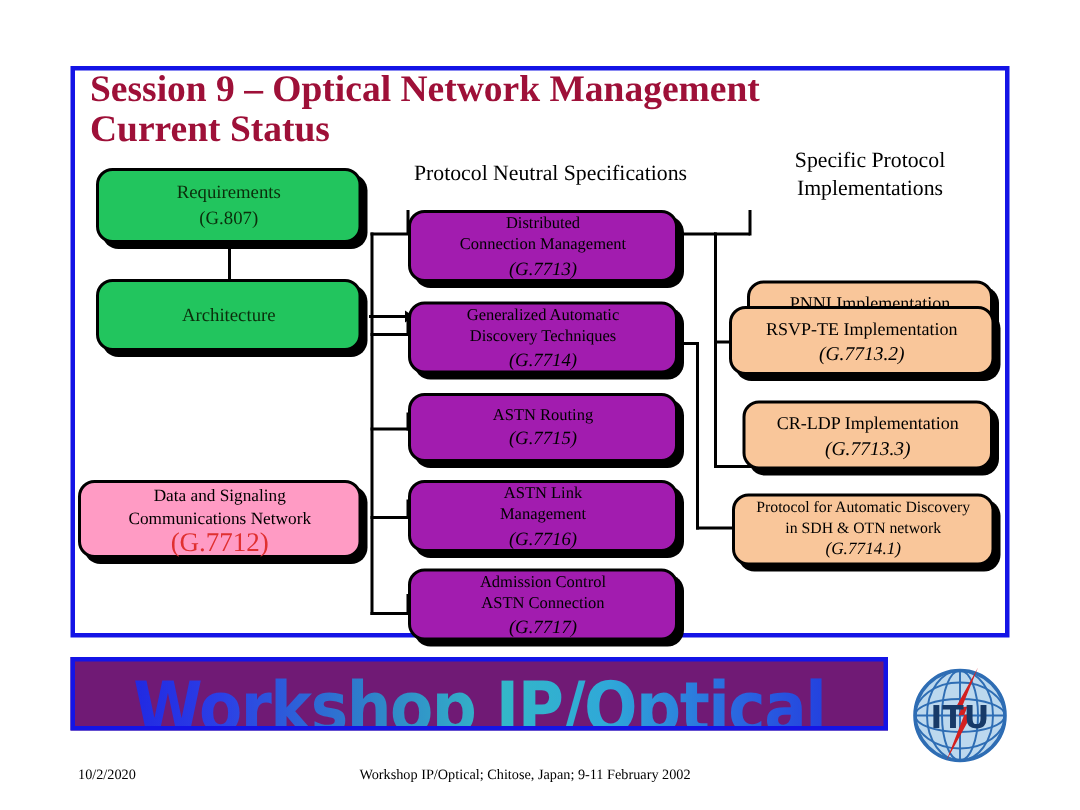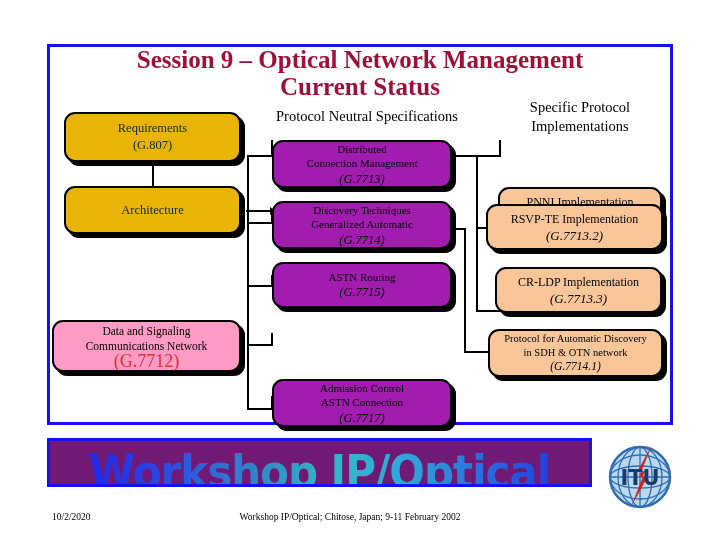--- a/index.html
+++ b/index.html
@@ -20,21 +20,21 @@
     border:3px solid #1414e6;
     background:#ffffff;
     box-sizing:border-box;
   }
 
   
   .title-block{
     position:absolute;
     left:60px;top:46px;
     width:600px;
-    text-align:center;
+    text-align:left;
     color:#9e1038;
     font-family:"Liberation Serif", serif;
     font-weight:bold;
     font-size:25px;
     line-height:27px;
     letter-spacing:0px;
     z-index:6;
   }
   .title-line2{ }
 
@@ -60,21 +60,21 @@
     box-shadow:4px 4px 0 0 #000000;
     display:flex;
     flex-direction:column;
     align-items:center;
     justify-content:center;
     text-align:center;
     z-index:4;
     padding:1px 4px;
   }
   .node .l{display:block;width:100%;}
-  .node.green{background:#eab308;}
+  .node.green{background:#22c55e;}
   .node.yellow{background:#a21caf;}
   .node.peach{background:#f9c69a;}
   .node.pink{background:#ff9bc4;}
 
   .node.green .l{color:#0b2d0b;font-size:12.5px;line-height:17px;}
   .node.pink  .l{color:#000000;font-size:11.5px;line-height:15px;}
   .node.pink  .l.code{color:#e03030;font-size:18px;}
   .node.yellow .l{color:#000000;font-size:11px;line-height:14.5px;}
   .node.yellow .l.code{font-style:italic;font-size:12.5px;line-height:16px;}
   .node.peach .l{color:#000000;font-size:12px;line-height:16px;}
@@ -228,30 +228,35 @@
     <span class="l code">(G.7712)</span>
   </div>
 
   <div class="node yellow" style="left:272px;top:140px;width:180px;height:48px;">
     <span class="l">Distributed</span>
     <span class="l">Connection Management</span>
     <span class="l code">(G.7713)</span>
   </div>
 
   <div class="node yellow" style="left:272px;top:201px;width:180px;height:48px;">
+    <span class="l">Generalized Automatic</span>
     <span class="l">Discovery Techniques</span>
-    <span class="l">Generalized Automatic</span>
     <span class="l code">(G.7714)</span>
   </div>
 
   <div class="node yellow" style="left:272px;top:262px;width:180px;height:46px;">
     <span class="l">ASTN Routing</span>
     <span class="l code">(G.7715)</span>
   </div>
 
+  <div class="node yellow" style="left:272px;top:320px;width:180px;height:48px;">
+    <span class="l">ASTN Link</span>
+    <span class="l">Management</span>
+    <span class="l code">(G.7716)</span>
+  </div>
 
   <div class="node yellow" style="left:272px;top:379px;width:180px;height:48px;">
     <span class="l">Admission Control</span>
     <span class="l">ASTN Connection</span>
     <span class="l code">(G.7717)</span>
   </div>
 
   <div class="node peach" style="left:498px;top:147px;width:164px;height:46px;margin-top:40px;">
     <span class="l">PNNI Implementation</span>
     <span class="l code">(G.7713.1)</span>

